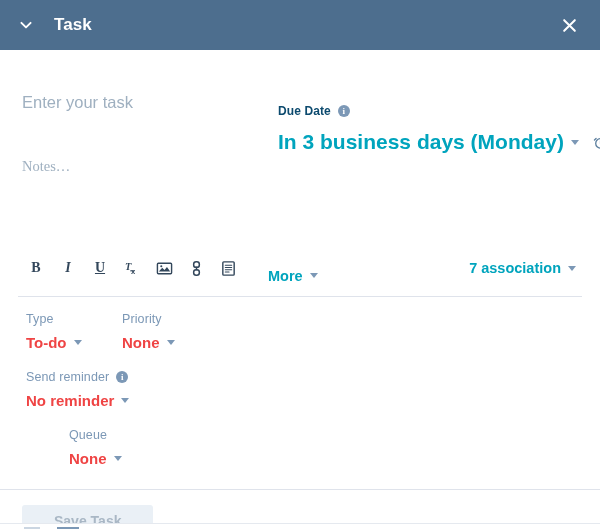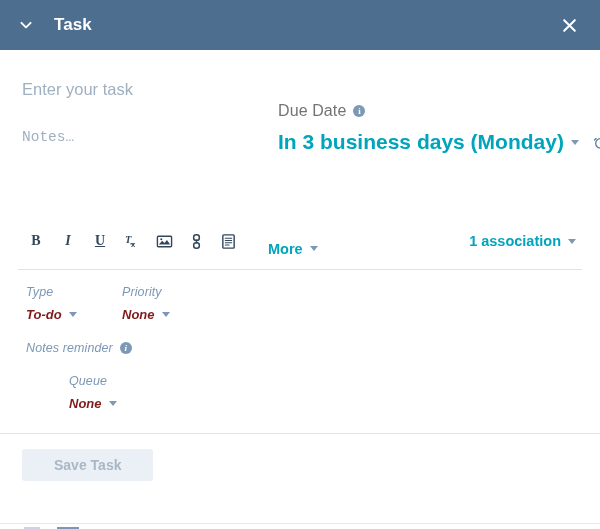--- a/index.html
+++ b/index.html
@@ -82,49 +82,50 @@
   .task-title-input {
     display: block;
     width: 245px;
     border: none;
     outline: none;
     background: transparent;
     font-family: "Liberation Sans", sans-serif;
     font-size: 16.5px;
     color: #be185d;
     padding: 0;
-    margin-top: 28px;
+    margin-top: 41px;
     height: 22px;
     line-height: 22px;
   }
   .task-title-input::placeholder { color: #9fb0c0; opacity: 1; }
 
   .notes-input {
     display: block;
     width: 245px;
     border: none;
     outline: none;
     resize: none;
     background: transparent;
-    font-family: Liberation Mono, monospace;
+    font-family: Liberation Serif, serif;
     font-size: 14.5px;
     color: #33475b;
     padding: 0;
-    margin-top: 28px;
+    margin-top: 44px;
     height: 24px;
     line-height: 18px;
     overflow: hidden;
   }
   .notes-input::placeholder { color: #9fb0c0; opacity: 1; }
 
   .field-label {
-    font-size: 16px;
-    color: #737373;
+    font-size: 12px;
+    color: #0c4a6e;
     letter-spacing: .1px;
     display: inline-block;
+    font-weight: bold;
   }
   .due-date-label-row {
     display: flex;
     align-items: center;
     margin-top: 53px;
     height: 16px;
   }
   .info-icon {
     display: inline-flex;
     align-items: center;
@@ -235,37 +236,36 @@
     margin: 0;
   }
 
   
   .props {
     padding: 0 22px 0 26px;
   }
   .prop-row {
     display: flex;
     align-items: flex-start;
-    font-style: italic;
   }
   .prop-group { display: block; }
   .prop-label {
     font-size: 12.5px;
     color: #7c98b6;
     letter-spacing: .1px;
     display: flex;
     align-items: center;
     height: 15px;
   }
   .prop-value {
     display: flex;
     align-items: center;
     margin-top: 8px;
-    color: #7f1d1d;
-    font-size: 13px;
+    color: #ef4444;
+    font-size: 15px;
     font-weight: 600;
     cursor: pointer;
     white-space: nowrap;
   }
   .col-type { width: 96px; flex: 0 0 auto; }
   .col-priority { flex: 0 0 auto; }
   .row-type { margin-top: 14px; }
   .row-assigned { margin-top: 18px; }
   .col-assigned { flex: 1 1 auto; }
   .col-reminder { width: 200px; flex: 0 0 auto; }
@@ -407,21 +407,21 @@
 
       <div class="more-btn">
         <span>More</span>
         <span class="caret"></span>
       </div>
     </div>
 
     <div class="toolbar-spacer"></div>
 
     <div class="association-btn">
-      <span>1 association</span>
+      <span>7 association</span>
       <span class="caret"></span>
     </div>
   </div>
 
   <div class="divider"></div>
 
   <div class="props">
 
     <div class="prop-row row-type">
       <div class="prop-group col-type">
@@ -436,22 +436,26 @@
         <div class="prop-value">
           <span>None</span>
           <span class="caret"></span>
         </div>
       </div>
     </div>
 
     <div class="prop-row row-assigned">
       <div class="prop-group col-reminder">
         <div class="prop-label">
-          <span>Notes reminder</span>
+          <span>Send reminder</span>
           <span class="info-icon">i</span>
+        </div>
+        <div class="prop-value">
+          <span>No reminder</span>
+          <span class="caret"></span>
         </div>
       </div>
     </div>
 
     <div class="prop-row row-queue">
       <div class="prop-group">
         <div class="prop-label">Queue</div>
         <div class="prop-value">
           <span>None</span>
           <span class="caret"></span>

